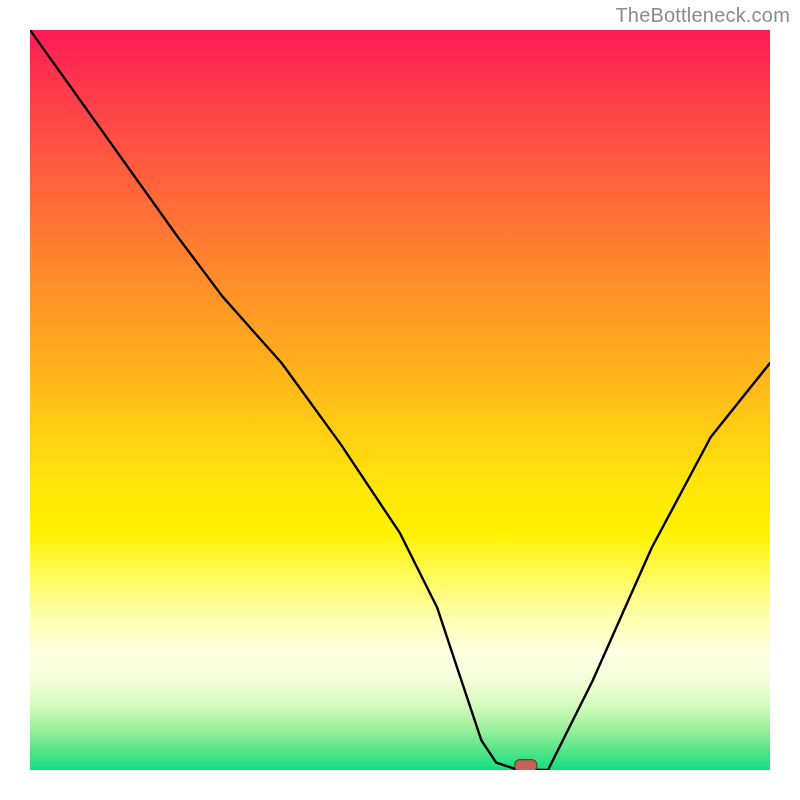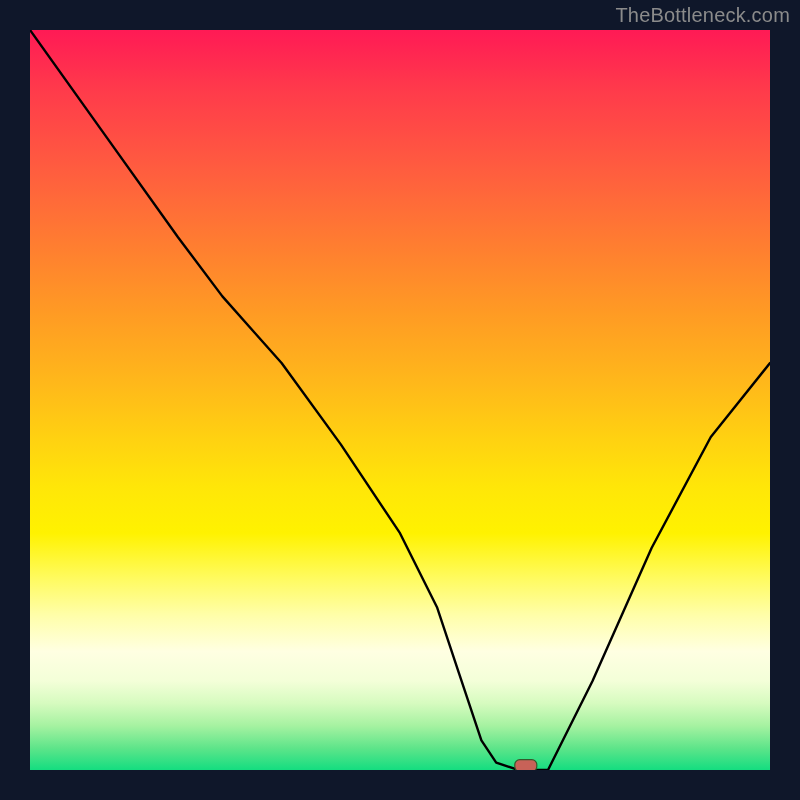--- a/index.html
+++ b/index.html
@@ -8,21 +8,21 @@
     width: 800px;
     height: 800px;
     background: #000;
     overflow: hidden;
     font-family: Arial, Helvetica, sans-serif;
   }
   .frame {
     position: relative;
     width: 800px;
     height: 800px;
-    background: #0f172a;
+    background: #ffffff;
   }
   .plot-area {
     position: absolute;
     left: 30px;
     top: 30px;
     width: 740px;
     height: 740px;
     
     background: linear-gradient(
       to bottom,

